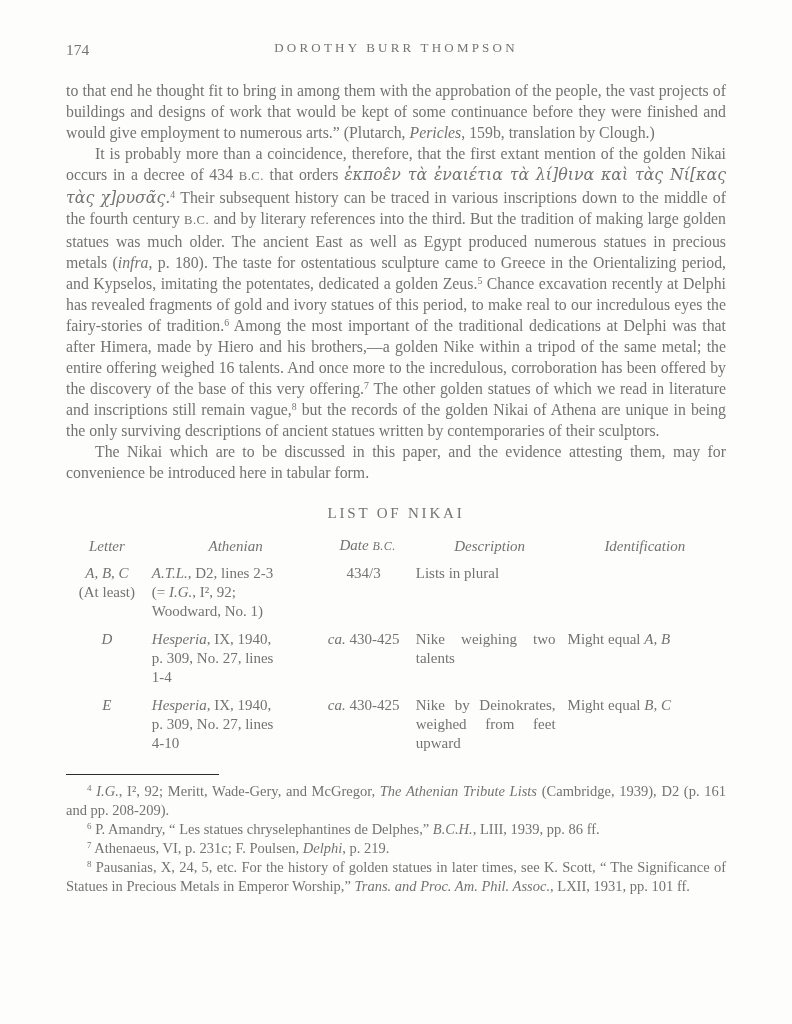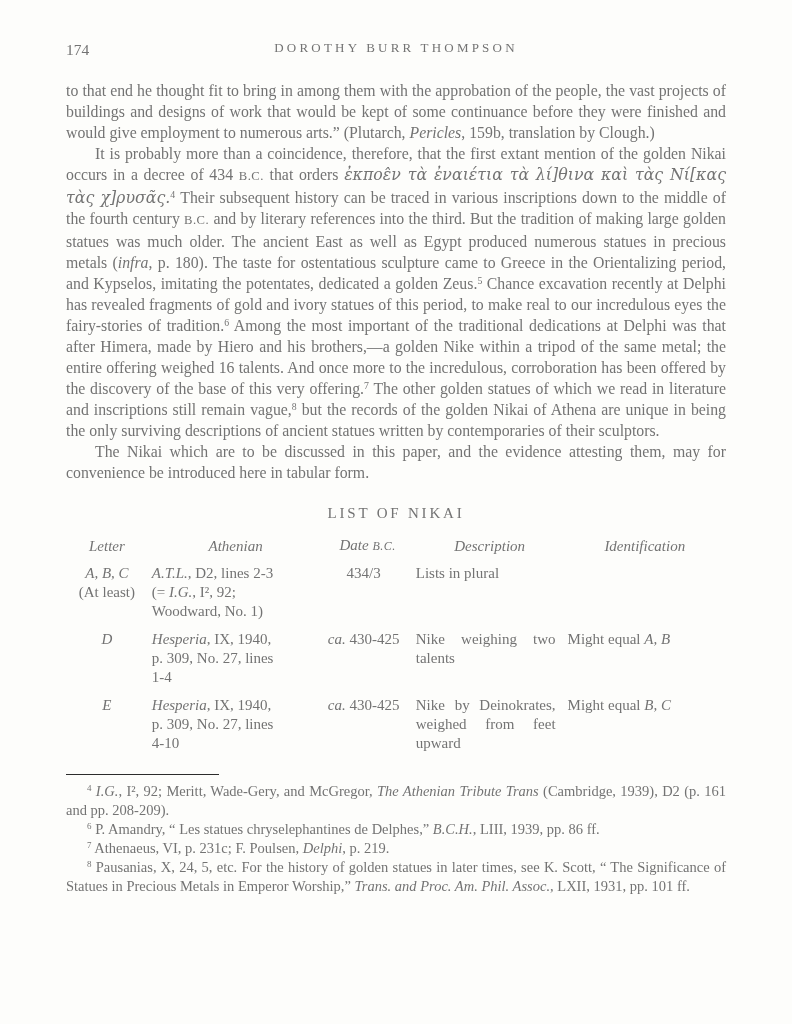--- a/index.html
+++ b/index.html
@@ -97,20 +97,20 @@
             <td>Nike by Deinokrates, weighed from feet upward</td>
             <td>Might equal <span class="seg-i">B, C</span></td>
           </tr>
         </tbody>
     </table>
   </section>
 
   <footer class="footnotes">
     <div class="fn-rule"></div>
     <div class="fn-list">
-        <p class="footnote"><span class="seg-sup">4</span> <span class="seg-i">I.G.</span>, I², 92; Meritt, Wade-Gery, and McGregor, <span class="seg-i">The Athenian Tribute Trans</span> (Cambridge, 1939), D2 (p. 161 and pp. 208-209).</p>
+        <p class="footnote"><span class="seg-sup">4</span> <span class="seg-i">I.G.</span>, I², 92; Meritt, Wade-Gery, and McGregor, <span class="seg-i">The Athenian Tribute Lists</span> (Cambridge, 1939), D2 (p. 161 and pp. 208-209).</p>
         <p class="footnote"><span class="seg-sup">6</span> P. Amandry, “ Les statues chryselephantines de Delphes,” <span class="seg-i">B.C.H.</span>, LIII, 1939, pp. 86 ff.</p>
         <p class="footnote"><span class="seg-sup">7</span> Athenaeus, VI, p. 231c; F. Poulsen, <span class="seg-i">Delphi</span>, p. 219.</p>
         <p class="footnote"><span class="seg-sup">8</span> Pausanias, X, 24, 5, etc. For the history of golden statues in later times, see K. Scott, “ The Significance of Statues in Precious Metals in Emperor Worship,” <span class="seg-i">Trans. and Proc. Am. Phil. Assoc.</span>, LXII, 1931, pp. 101 ff.</p>
       </div>
   </footer>
 
 </div>
 
 </body></html>

